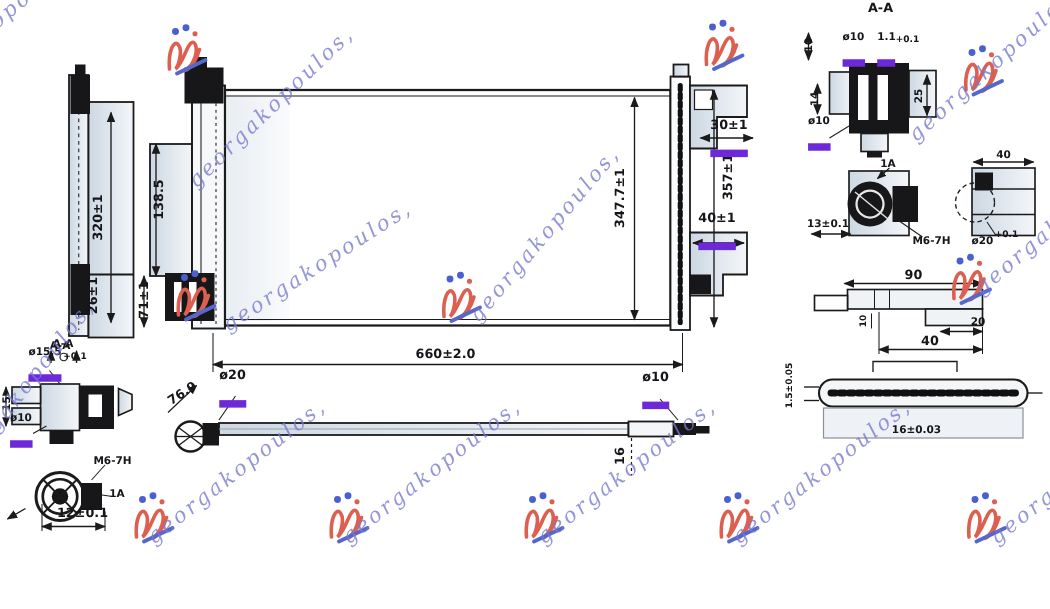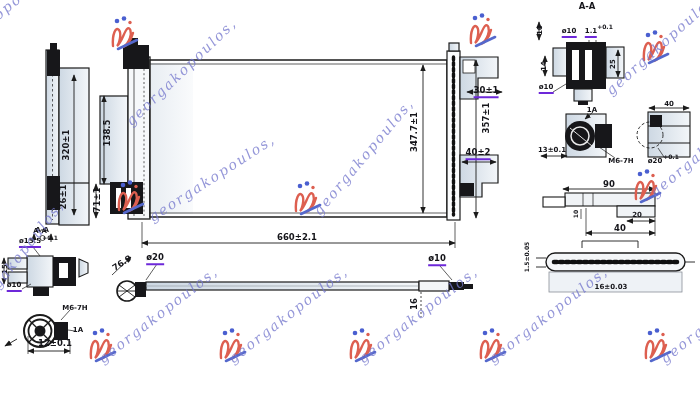--- a/index.html
+++ b/index.html
@@ -5,21 +5,21 @@
   html,body{margin:0;padding:0;background:#fff;}
   #canvas{position:relative;width:700px;height:406px;background:#fff;overflow:hidden;
           font-family:"DejaVu Sans",sans-serif;}
   #linework{position:absolute;left:0;top:0;z-index:1;}
   .lbl{position:absolute;font:bold 8.5px "DejaVu Sans",sans-serif;color:#15151a;
        white-space:nowrap;transform:translate(-50%,-50%);z-index:5;line-height:1;}
   .v{transform:translate(-50%,-50%) rotate(-90deg);}
   .r35{transform:translate(-50%,-50%) rotate(-33deg);}
   .s7{font-size:7px;}
   .s6{font-size:6px;}
-  .u{border-bottom:2px solid #6d28d9;padding-bottom:1px;}
+  .u{border-bottom:5px solid #6d28d9;padding-bottom:11px;}
   .wm{position:absolute;font:italic 14px "DejaVu Serif",serif;color:rgba(118,120,205,.78);
       letter-spacing:2px;white-space:nowrap;transform-origin:0 50%;z-index:6;}
   .gray-wm{position:absolute;left:325px;top:186px;width:190px;z-index:2;
       font:800 19px "Liberation Sans",sans-serif;color:rgba(183,190,198,.6);
       letter-spacing:3px;line-height:1.05;text-align:center;}
 </style>
 </head>
 <body>
 
 <div id="canvas">
@@ -224,42 +224,42 @@
 
   <span class="lbl v" style="left:66px;top:145px">320±1</span>
   <span class="lbl v" style="left:63px;top:197px">26±1</span>
   <span class="lbl s7" style="left:42px;top:230px">A-A</span>
 
   <span class="lbl v" style="left:107px;top:133px">138.5</span>
   <span class="lbl v" style="left:97px;top:200px">71±1</span>
   <span class="lbl v" style="left:414px;top:132px">347.7±1</span>
   <span class="lbl v" style="left:486px;top:118px">357±1</span>
   <span class="lbl u" style="left:486px;top:92px">30±1</span>
-  <span class="lbl u" style="left:478px;top:154px">40±2</span>
-  <span class="lbl" style="left:297px;top:237px">660±2.1</span>
+  <span class="lbl u" style="left:478px;top:154px">40±1</span>
+  <span class="lbl" style="left:297px;top:237px">660±2.0</span>
 
   <span class="lbl" style="left:587px;top:6px">A-A</span>
   <span class="lbl v s7" style="left:540px;top:30px">10</span>
   <span class="lbl s7 u" style="left:569px;top:33px">ø10</span>
   <span class="lbl s7 u" style="left:591px;top:33px">1.1</span>
   <span class="lbl s6" style="left:605px;top:27px">+0.1</span>
   <span class="lbl v s7" style="left:544px;top:66px">14</span>
   <span class="lbl v s7" style="left:613px;top:64px">25</span>
   <span class="lbl s7 u" style="left:546px;top:89px">ø10</span>
 
   <span class="lbl s7" style="left:592px;top:110px">1A</span>
   <span class="lbl s7" style="left:552px;top:150px">13±0.1</span>
   <span class="lbl s7" style="left:621px;top:161px">M6-7H</span>
   <span class="lbl s7" style="left:655px;top:161px">ø20</span>
   <span class="lbl s6" style="left:671px;top:157px">+0.1</span>
   <span class="lbl s7" style="left:669px;top:104px">40</span>
 
   <span class="lbl" style="left:609px;top:184px">90</span>
   <span class="lbl v s6" style="left:576px;top:214px">10</span>
-  <span class="lbl s7" style="left:637px;top:215px">20</span>
+  <span class="lbl s7" style="left:652px;top:215px">20</span>
   <span class="lbl" style="left:620px;top:228px">40</span>
 
   <span class="lbl v s6" style="left:527px;top:257px">1.5±0.05</span>
   <span class="lbl s7" style="left:611px;top:287px">16±0.03</span>
 
   <span class="lbl r35" style="left:122px;top:263px">76.9</span>
   <span class="lbl u" style="left:155px;top:259px">ø20</span>
   <span class="lbl u" style="left:437px;top:260px">ø10</span>
   <span class="lbl v" style="left:414px;top:304px">16</span>
 

